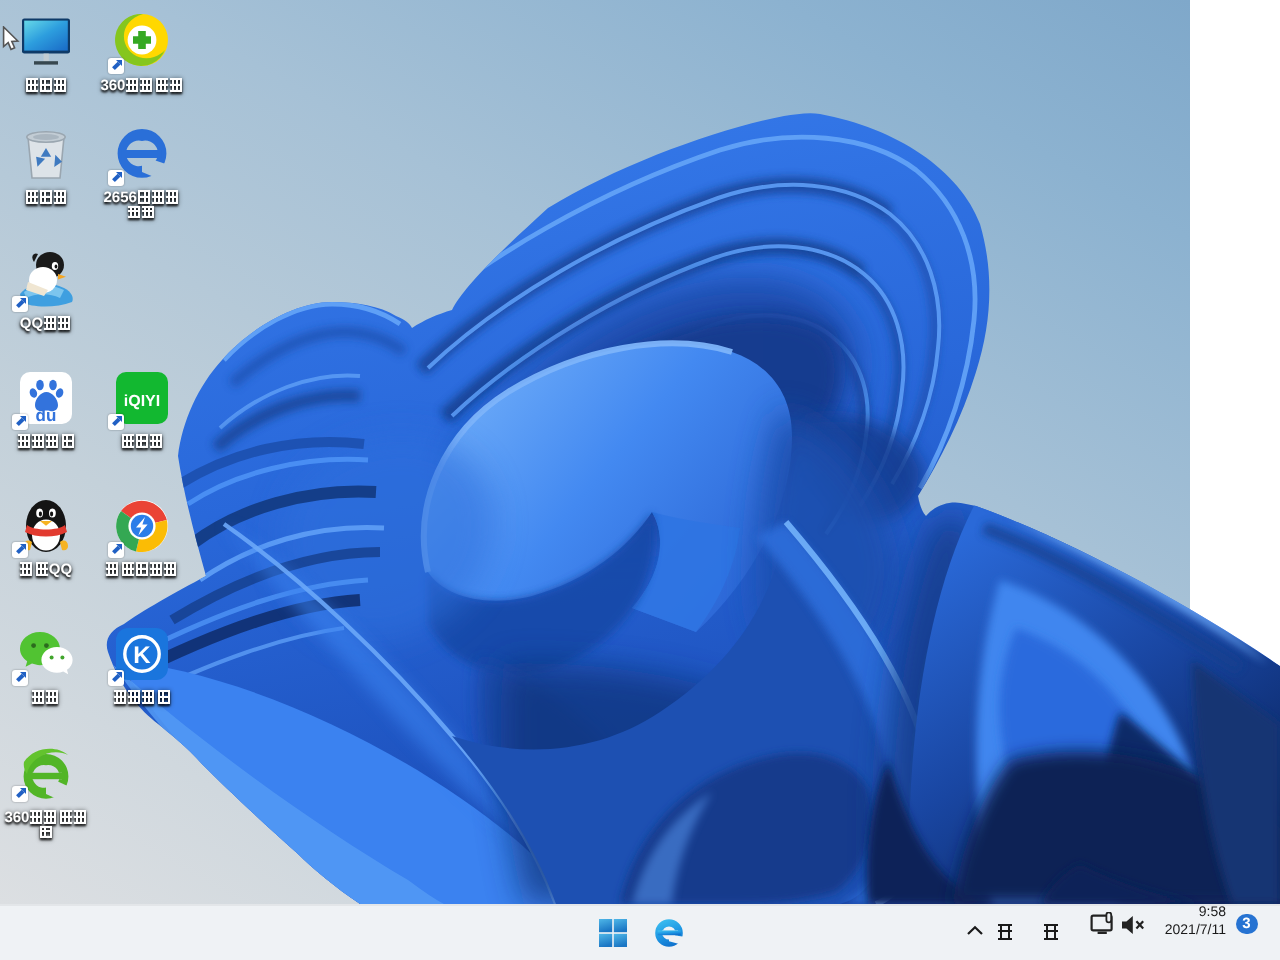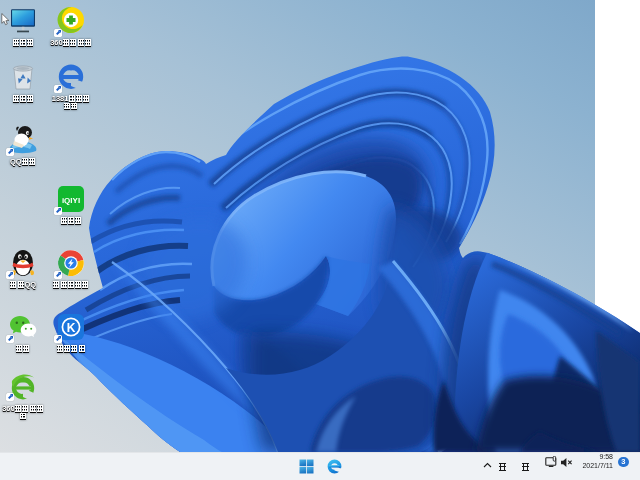--- a/index.html
+++ b/index.html
@@ -195,39 +195,53 @@
               <rect width="30" height="30" fill="#fff"></rect>
    <path d="M15,16 L30,21 L27,29 L15,24 Z" fill="#000"></path>
    <rect x="9" y="13.0" width="15" height="4.0" fill="#000"></rect>
             </mask>
           </defs>
   <g mask="url(#em1)">
             <path d="M15,2.5 a12,12 0 1,0 0,24.4 a12,12 0 1,0 0,-24.4 Z M15,8.5 a6.4,6.4 0 1,1 0,12.4 a6.4,6.4 0 1,1 0,-12.4 Z" fill="#2a6fd8" fill-rule="evenodd"></path>
           </g>
   <rect x="4.6" y="13.0" width="20" height="4.0" fill="#2a6fd8"></rect>
  </svg><div class="sc"></div></div>
- <div class="lab"><span class="lt">1381</span><span class="z"></span><span class="z"></span><span class="z"></span><br><span class="z"></span><span class="z"></span></div>
+ <div class="lab"><span class="lt">2656</span><span class="z"></span><span class="z"></span><span class="z"></span><br><span class="z"></span><span class="z"></span></div>
 </div>
 
 <div class="cell" style="left:0px;top:125px">
  <div class="ic"><svg width="30" height="30" viewBox="0 0 30 30">
   <path d="M2,22 C7,16 16,15 24,19 C28,21 29,24 28,26 C20,29 8,29 3,26 Z" fill="#3f9fe0"></path>
   <path d="M4,21 C10,17 18,17 24,20 L22,24 C16,21 9,22 5,24 Z" fill="#7cc5ee"></path>
   <ellipse cx="17" cy="7.5" rx="7" ry="6.5" fill="#1a1a1a"></ellipse>
   <ellipse cx="13.5" cy="15" rx="7" ry="6.5" fill="#fff"></ellipse>
   <path d="M9,6 C7,3 9,1 11,2 Z" fill="#1a1a1a"></path>
   <ellipse cx="19.5" cy="8" rx="1.6" ry="2" fill="#fff"></ellipse>
   <ellipse cx="20" cy="8.3" rx="0.7" ry="1" fill="#111"></ellipse>
   <path d="M21,12 l4,1.4 -4,1.4 Z" fill="#f5a623"></path>
   <path d="M6,16 L16,20 L14,23 L5,20 Z" fill="#f0e6d2"></path>
  </svg><div class="sc"></div></div>
  <div class="lab"><span class="lt">QQ</span><span class="z"></span><span class="z"></span></div>
 </div>
 
 
+<div class="cell" style="left:0px;top:184px">
+ <div class="ic"><svg width="30" height="30" viewBox="0 0 30 30">
+  <rect x="2" y="2" width="26" height="26" rx="5" fill="#fff"></rect>
+  <g fill="#3373dc">
+   <ellipse cx="12" cy="8.5" rx="1.9" ry="2.6"></ellipse>
+   <ellipse cx="18.5" cy="8.5" rx="1.9" ry="2.6"></ellipse>
+   <ellipse cx="8.7" cy="12.5" rx="1.8" ry="2.4" transform="rotate(-20 8.7 12.5)"></ellipse>
+   <ellipse cx="21.8" cy="12.5" rx="1.8" ry="2.4" transform="rotate(20 21.8 12.5)"></ellipse>
+   <path d="M15.2,12 C18,12 21,15.5 21,18.5 C21,21 19,22 17,21.5 C15.8,21.2 14.8,21.2 13.5,21.5 C11.5,22 9.5,21 9.5,18.5 C9.5,15.5 12.4,12 15.2,12 Z"></path>
+  </g>
+  <text x="15" y="26.5" font-size="8.5" font-weight="bold" fill="#3373dc" text-anchor="middle" font-family="Liberation Sans,sans-serif">du</text>
+ </svg><div class="sc"></div></div>
+ <div class="lab"><span class="z"></span><span class="z"></span><span class="z"></span><span class="z"></span></div>
+</div>
 
 <div class="cell" style="left:48px;top:184px">
  <div class="ic"><svg width="30" height="30" viewBox="0 0 30 30">
   <rect x="2" y="2" width="26" height="26" rx="5" fill="#12b830"></rect>
   <text x="15" y="19" font-size="8" font-weight="bold" fill="#fff" text-anchor="middle" font-family="Liberation Sans,sans-serif">iQIYI</text>
  </svg><div class="sc"></div></div>
  <div class="lab"><span class="z"></span><span class="z"></span><span class="z"></span></div>
 </div>
 
 <div class="cell" style="left:0px;top:248px">

